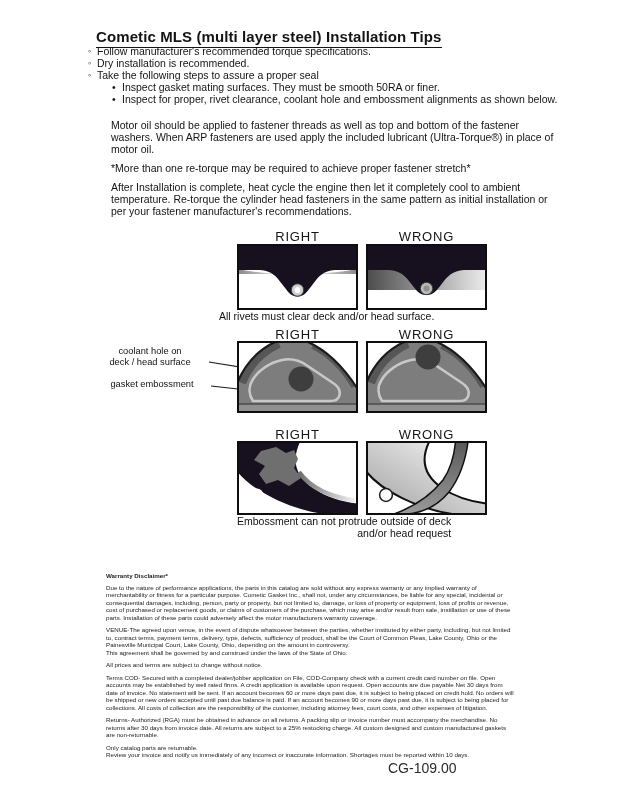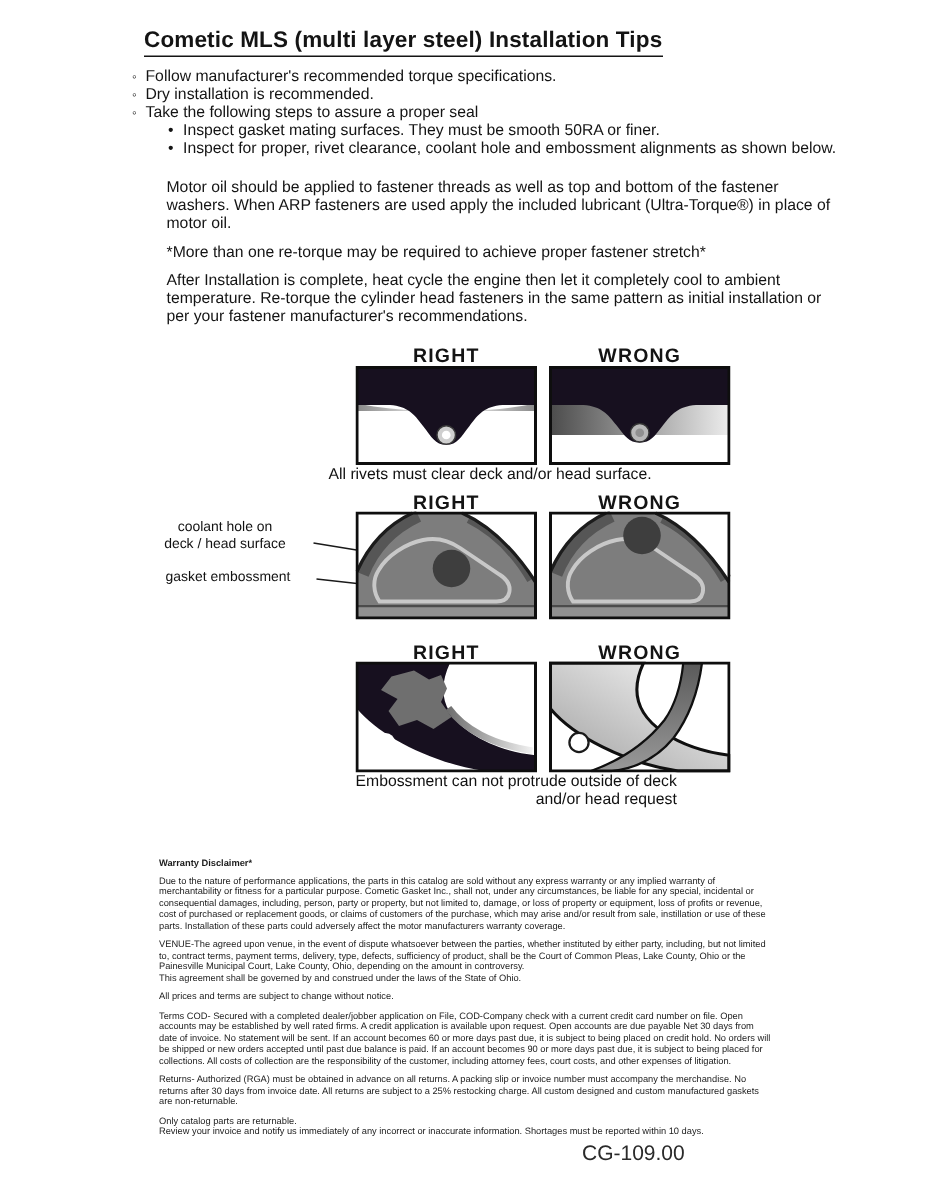--- a/index.html
+++ b/index.html
@@ -1,32 +1,32 @@
 <!DOCTYPE html>
 <html><head>
 <meta charset="utf-8">
 <style>
   html,body{margin:0;padding:0;background:#ffffff;}
   .page{position:relative;width:618px;height:800px;background:#ffffff;
         font-family:"Liberation Sans",sans-serif;color:#141414;overflow:hidden;}
 
-  .title{position:absolute;top:18px;left:96px;font-size:15px;font-weight:bold;
+  .title{position:absolute;top:28px;left:96px;font-size:15px;font-weight:bold;
          letter-spacing:.1px;border-bottom:1.7px solid #141414;padding-bottom:2px;}
 
   .bullets{position:absolute;top:45px;left:88px;width:496px;font-size:10.5px;line-height:12px;}
   .bullet{display:flex;}
   .bullet .m{width:9px;flex:0 0 9px;font-size:9px;line-height:12px;}
   .bullet.sub{margin-left:24px;}
   .bullet.sub .m{width:10px;flex:0 0 10px;font-size:10.5px;}
 
   .diesel{position:absolute;top:119px;left:111px;width:452px;font-size:10.5px;line-height:12px;}
   .diesel h2{font-size:12.5px;margin:0 0 6px 0;}
   .diesel p{margin:0 0 7px 0;}
 
-  .dlabel{position:absolute;width:121px;text-align:center;font-weight:bold;
+  .dlabel{position:absolute;width:121px;text-align:center;font-weight:normal;
           font-size:13px;letter-spacing:.8px;}
   .panel{position:absolute;width:121px;}
   .caption{position:absolute;font-size:10.5px;line-height:11.5px;color:#111;}
 
   .callout{position:absolute;font-size:9.3px;line-height:10.5px;text-align:center;color:#111;}
   .leads{position:absolute;left:205px;top:355px;}
 
   .legal{position:absolute;top:572px;left:106px;width:408px;font-size:6.2px;
          line-height:7.5px;color:#1c1c1c;}
   .legal .lh{font-weight:bold;margin:0 0 4px 0;}

